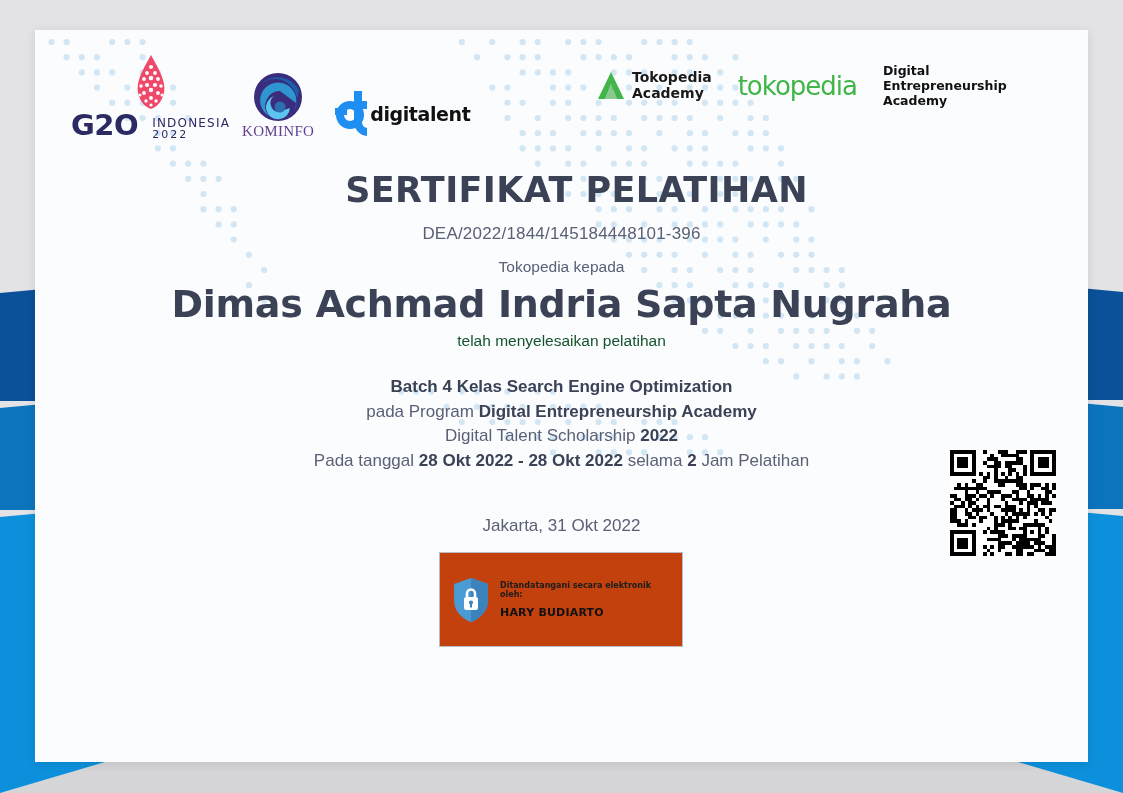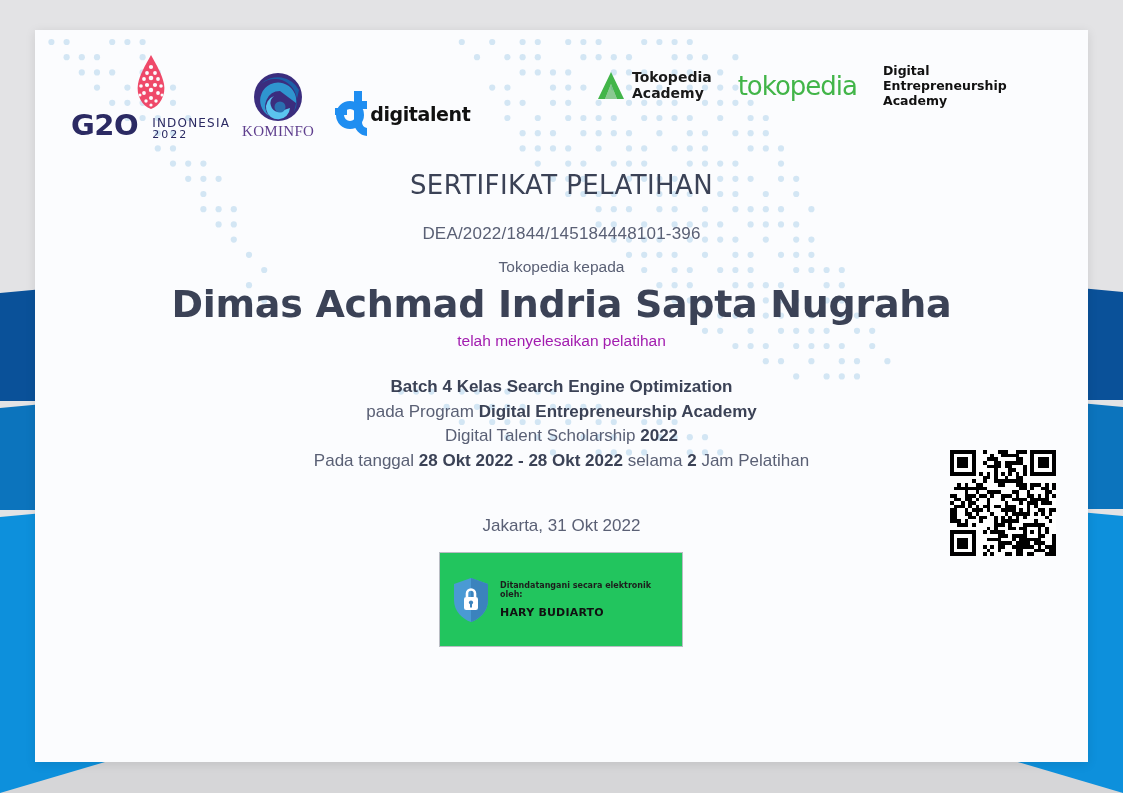--- a/index.html
+++ b/index.html
@@ -75,36 +75,36 @@
   .toko-word{font-family:"DejaVu Sans",sans-serif;font-size:26px;color:#42b549;letter-spacing:-1px;font-weight:500;}
 
   
   .dea{display:flex;align-items:center;gap:8px;}
   .dea-mark{font-family:"DejaVu Sans",sans-serif;font-weight:bold;font-size:44px;color:#000;letter-spacing:-2px;line-height:.9;}
   .dea-txt{font-family:"DejaVu Sans",sans-serif;font-weight:bold;font-size:12.5px;color:#111;line-height:1.18;}
 
   
   .body-wrap{position:absolute;top:0;left:0;width:100%;text-align:center;color:#3b4256;}
   .title{position:absolute;top:140px;width:100%;font-family:"DejaVu Sans",sans-serif;
-    font-weight:normal;font-size:26px;letter-spacing:.4px;color:#3b4256;}
+    font-weight:bold;font-size:35px;letter-spacing:.4px;color:#3b4256;padding-left:15px;}
   .certno{position:absolute;top:194px;width:100%;font-size:17px;color:#5a6075;letter-spacing:.2px;}
   .given{position:absolute;top:228px;width:100%;font-size:15.5px;color:#5a6075;}
   .name{position:absolute;top:252px;width:100%;font-family:"DejaVu Sans",sans-serif;
     font-weight:bold;font-size:38px;color:#3b4256;letter-spacing:-.3px;}
-  .completed{position:absolute;top:302px;width:100%;font-size:15.5px;color:#a21caf;}
+  .completed{position:absolute;top:302px;width:100%;font-size:15.5px;color:#14532d;}
 
   .lines{position:absolute;top:345px;width:100%;}
   .lines div{font-size:17px;color:#5a6075;line-height:24.5px;}
   .lines b{font-weight:bold;color:#3b4256;}
 
   .place{position:absolute;top:486px;width:100%;font-size:17px;color:#5a6075;}
 
   
   .sigbox{position:absolute;left:404px;top:522px;width:242px;height:93px;
-    border:1px solid #b9bcc4;background:#22c55e;display:flex;align-items:center;}
+    border:1px solid #b9bcc4;background:#c2410c;display:flex;align-items:center;}
   .shield{margin-left:12px;margin-right:10px;flex:0 0 auto;}
   .sigtxt{padding-right:8px;}
   .sig-l1{font-family:"DejaVu Sans",sans-serif;font-weight:bold;font-size:8px;color:#1d1d1d;margin-bottom:3px;}
   .sig-org{font-family:"DejaVu Sans",sans-serif;font-size:8.6px;color:#1d1d1d;
     letter-spacing:1.1px;line-height:11.5px;font-weight:500;}
   .sig-name{font-family:"DejaVu Sans",sans-serif;font-weight:bold;font-size:11px;color:#111;margin-top:7px;letter-spacing:.2px;}
 
   
   .qr{position:absolute;left:915px;top:420px;width:106px;height:106px;background:#fff;}
   .qr svg{display:block;}

